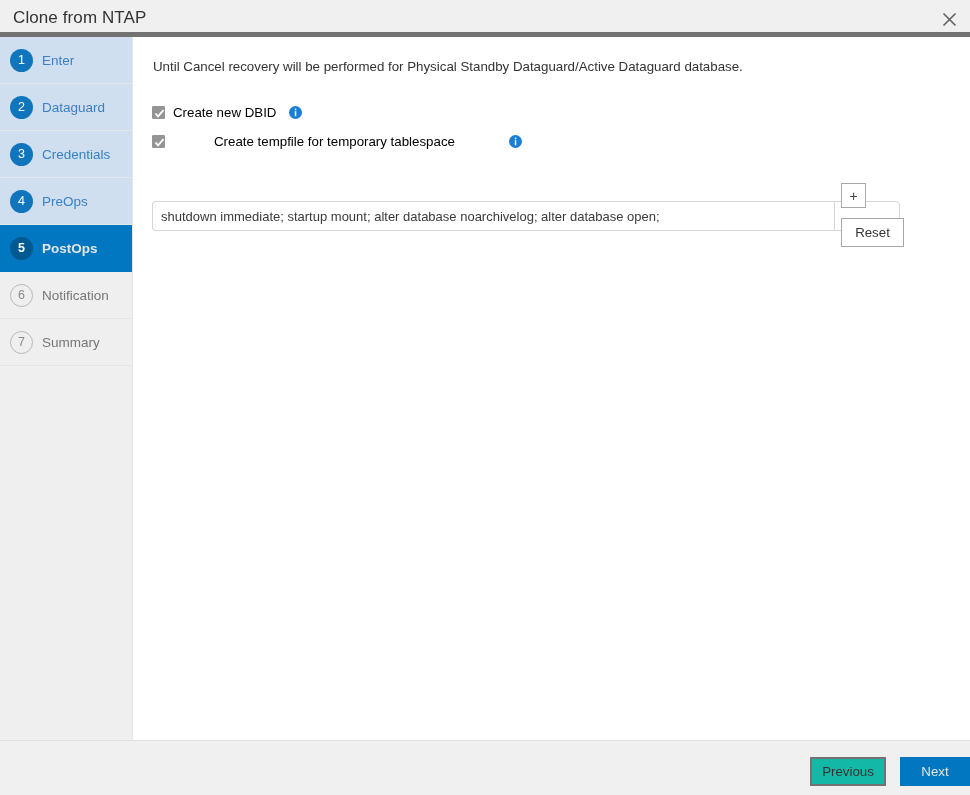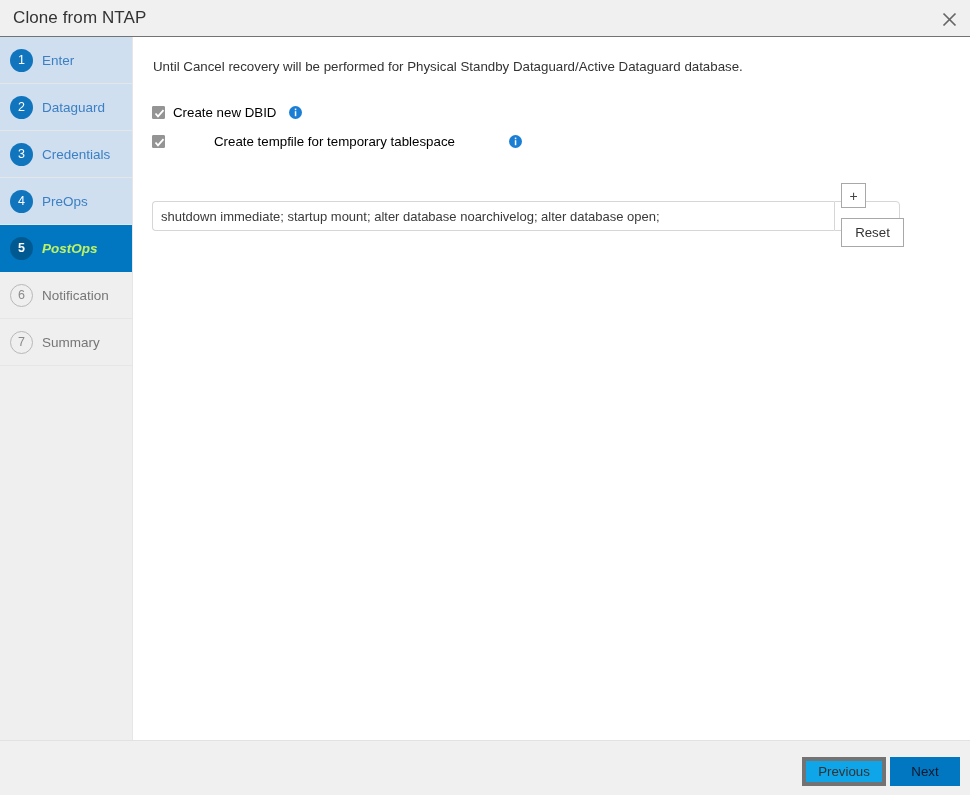--- a/index.html
+++ b/index.html
@@ -23,21 +23,21 @@
     box-sizing: border-box;
   }
 
   
   .dialog-header {
     position: absolute;
     top: 0; left: 0;
     width: 970px;
     height: 37px;
     background: #f0f0f0;
-    border-bottom: 1px solid #737373;
+    border-bottom: 5px solid #737373;
     box-sizing: border-box;
   }
   .dialog-title {
     position: absolute;
     left: 13px;
     top: 8px;
     font-size: 17px;
     color: #333333;
     font-weight: 400;
     letter-spacing: .1px;
@@ -110,21 +110,21 @@
     background: transparent;
     border: 1px solid #b8b8b8;
     color: #8a8a8a;
   }
   .step-label {
     margin-left: 9px;
     font-size: 13.5px;
     white-space: nowrap;
   }
   .step.done .step-label { color: #3b7fc4; }
-  .step.active .step-label { color: #bef264; font-weight: bold; font-style: italic; }
+  .step.active .step-label { color: #e5e5e5; font-weight: bold; }
   .step.pending .step-label { color: #767676; }
 
   
   .content {
     position: absolute;
     left: 132px;
     top: 37px;
     width: 838px;
     height: 703px;
     background: #ffffff;
@@ -300,47 +300,47 @@
     width: 970px;
     height: 55px;
     background: #f0f0f0;
     border-top: 1px solid #e2e2e2;
     box-sizing: border-box;
   }
   .btn-previous {
     position: absolute;
     right: 84px;
     top: 16px;
-    width: 84px;
+    width: 76px;
     height: 29px;
-    background: #0ea5e9;
-    border: 4px solid #737373;
+    background: #14b8a6;
+    border: 2px solid #737373;
     box-sizing: border-box;
     display: flex;
     align-items: center;
     justify-content: center;
     font-size: 13.3px;
     color: #333333;
     cursor: pointer;
     font-family: "Liberation Sans", sans-serif;
   }
   .btn-next {
     position: absolute;
-    right: 10px;
+    right: 0;
     top: 16px;
     width: 70px;
     height: 29px;
     background: #0077c0;
     border: 1px solid #0077c0;
     box-sizing: border-box;
     display: flex;
     align-items: center;
     justify-content: center;
     font-size: 13.3px;
-    color: #0f172a;
+    color: #e5e5e5;
     cursor: pointer;
     font-family: "Liberation Sans", sans-serif;
     text-align: right;
   }
 </style>
 </head>
 <body>
 
 <div class="dialog">
 

